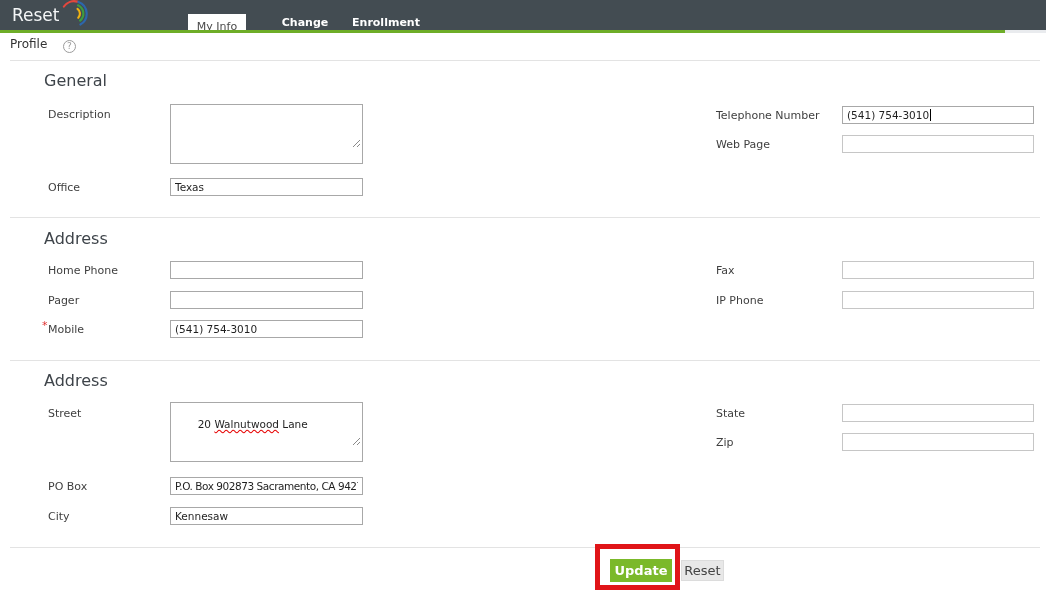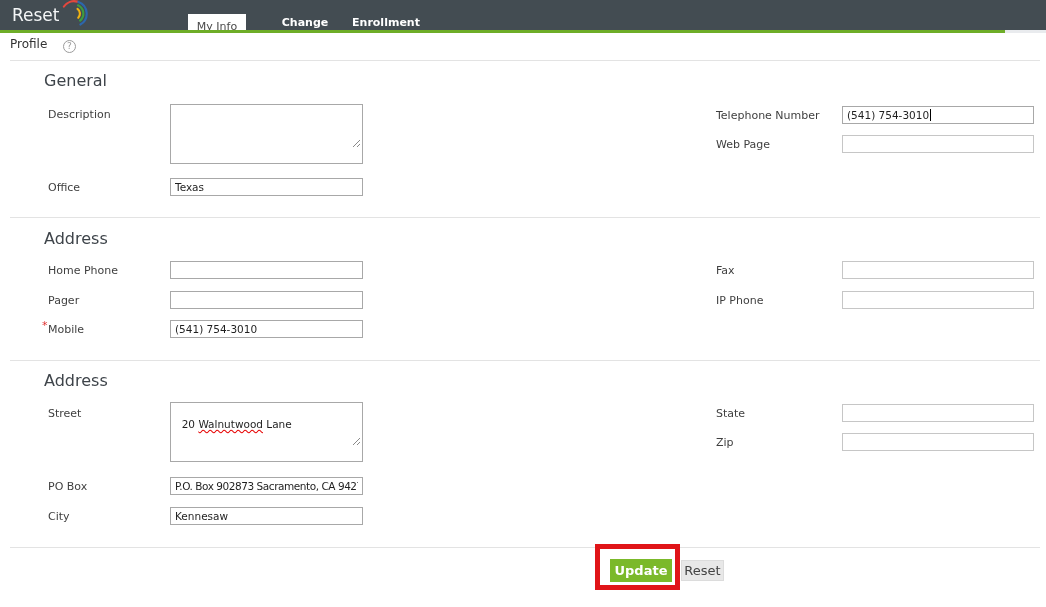--- a/index.html
+++ b/index.html
@@ -52,21 +52,21 @@
   }
   .input-light { border-color: #c6c6c6; }
   .col-left-input { left: 170px; width: 193px; }
   .col-right-input { left: 842px; width: 192px; }
 
   .fake-input { display: flex; align-items: center; overflow: hidden; white-space: nowrap; }
   .caret { display: inline-block; width: 1px; height: 12px; background: #000; margin-left: 1px; }
 
   .textarea-box {
     left: 170px; width: 193px; height: 60px; border: 1px solid #a8a8a8;
-    background: #fff; padding: 3px 4px; overflow: hidden;
+    background: #fff; padding: 3px 20px; overflow: hidden;
     font-size: 10.5px; color: #1f1f1f; white-space: pre-wrap;
   }
   .grip { position: absolute; right: 1px; bottom: 1px; }
   .misspelled { text-decoration: underline wavy #e60000; text-decoration-skip-ink: none; }
   .tight { letter-spacing: -0.45px; }
 
   
   .btn { cursor: pointer; font-family: inherit; font-size: 13px; display: flex; align-items: center; justify-content: center; }
   .btn-update {
     left: 610px; top: 559px; width: 62px; height: 23px;

